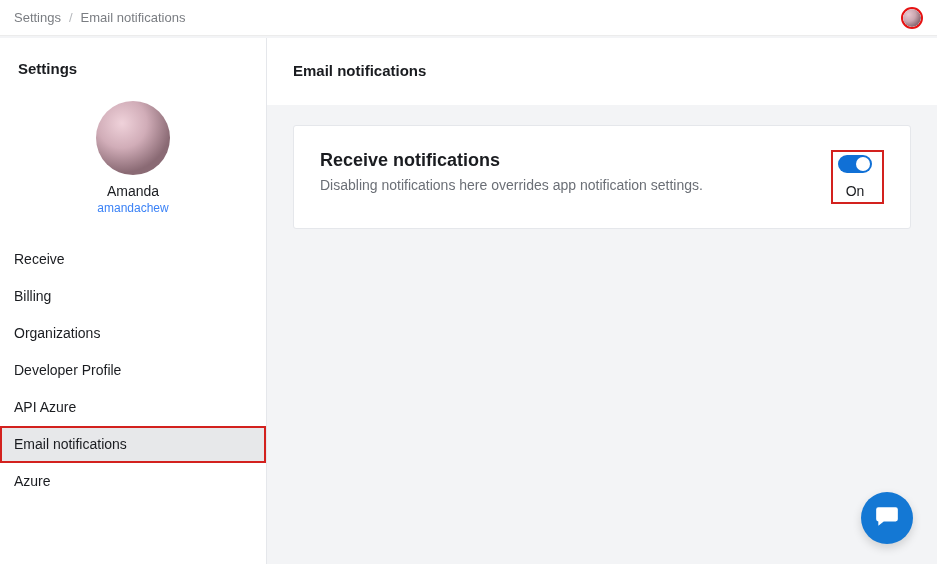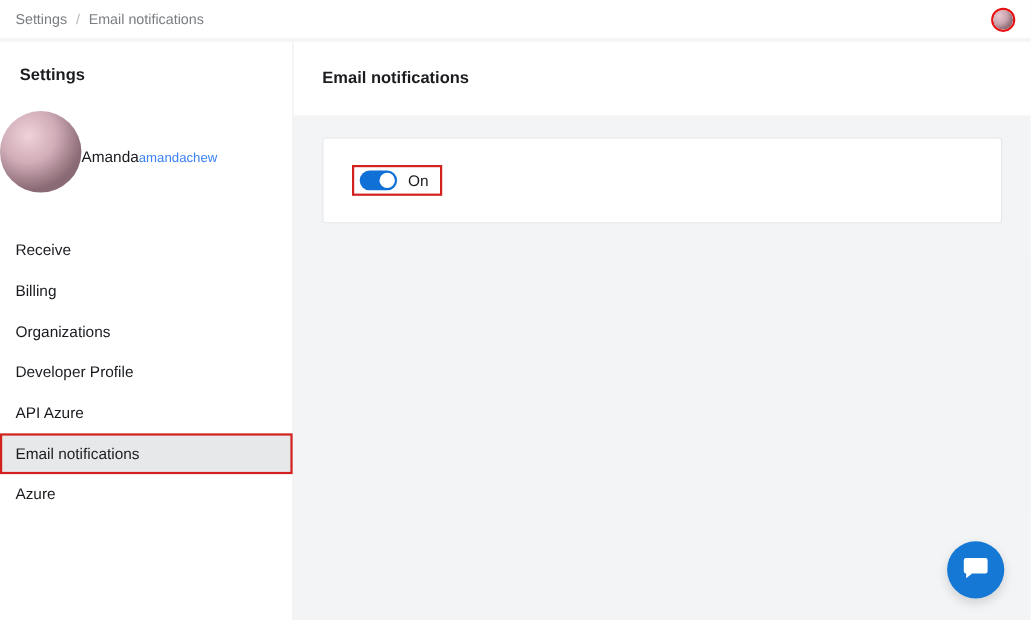--- a/index.html
+++ b/index.html
@@ -68,21 +68,21 @@
     .sidebar-header {
       padding: 22px 18px 10px;
     }
     .sidebar-header h2 {
       font-size: 15px;
       font-weight: 700;
       color: #1a1c20;
     }
     .user-block {
       display: flex;
-      flex-direction: row;
+      flex-direction: column;
       align-items: center;
       padding: 14px 0 22px;
     }
     .avatar-lg {
       width: 74px;
       height: 74px;
       border-radius: 50%;
       background: radial-gradient(circle at 35% 30%, #efd2da 0%, #d1adb8 35%, #8a6a74 70%);
       margin-bottom: 8px;
     }
@@ -143,20 +143,21 @@
     .card-desc {
       font-size: 14px;
       color: #6b6f76;
     }
     .toggle-wrap {
       display: flex;
       align-items: center;
       gap: 10px;
       border: 2px solid #d3211e;
       padding: 3px 10px 3px 5px;
+      flex-direction: column;
     }
     .switch {
       width: 34px;
       height: 18px;
       border-radius: 9px;
       background: #1070d6;
       position: relative;
     }
     .switch .knob {
       position: absolute;
@@ -221,20 +222,24 @@
       <div class="nav-item">Azure</div>
     </nav>
   </aside>
 
   <section class="content">
     <div class="content-header">
       <h1>Email notifications</h1>
     </div>
     <div class="content-body">
       <div class="card">
+        <div class="card-left">
+          <div class="card-title">Receive notifications</div>
+          <div class="card-desc">Disabling notifications here overrides app notification settings.</div>
+        </div>
         <div class="toggle-wrap">
           <div class="switch">
             <div class="knob"></div>
           </div>
           <span class="toggle-label">On</span>
         </div>
       </div>
     </div>
   </section>
 

